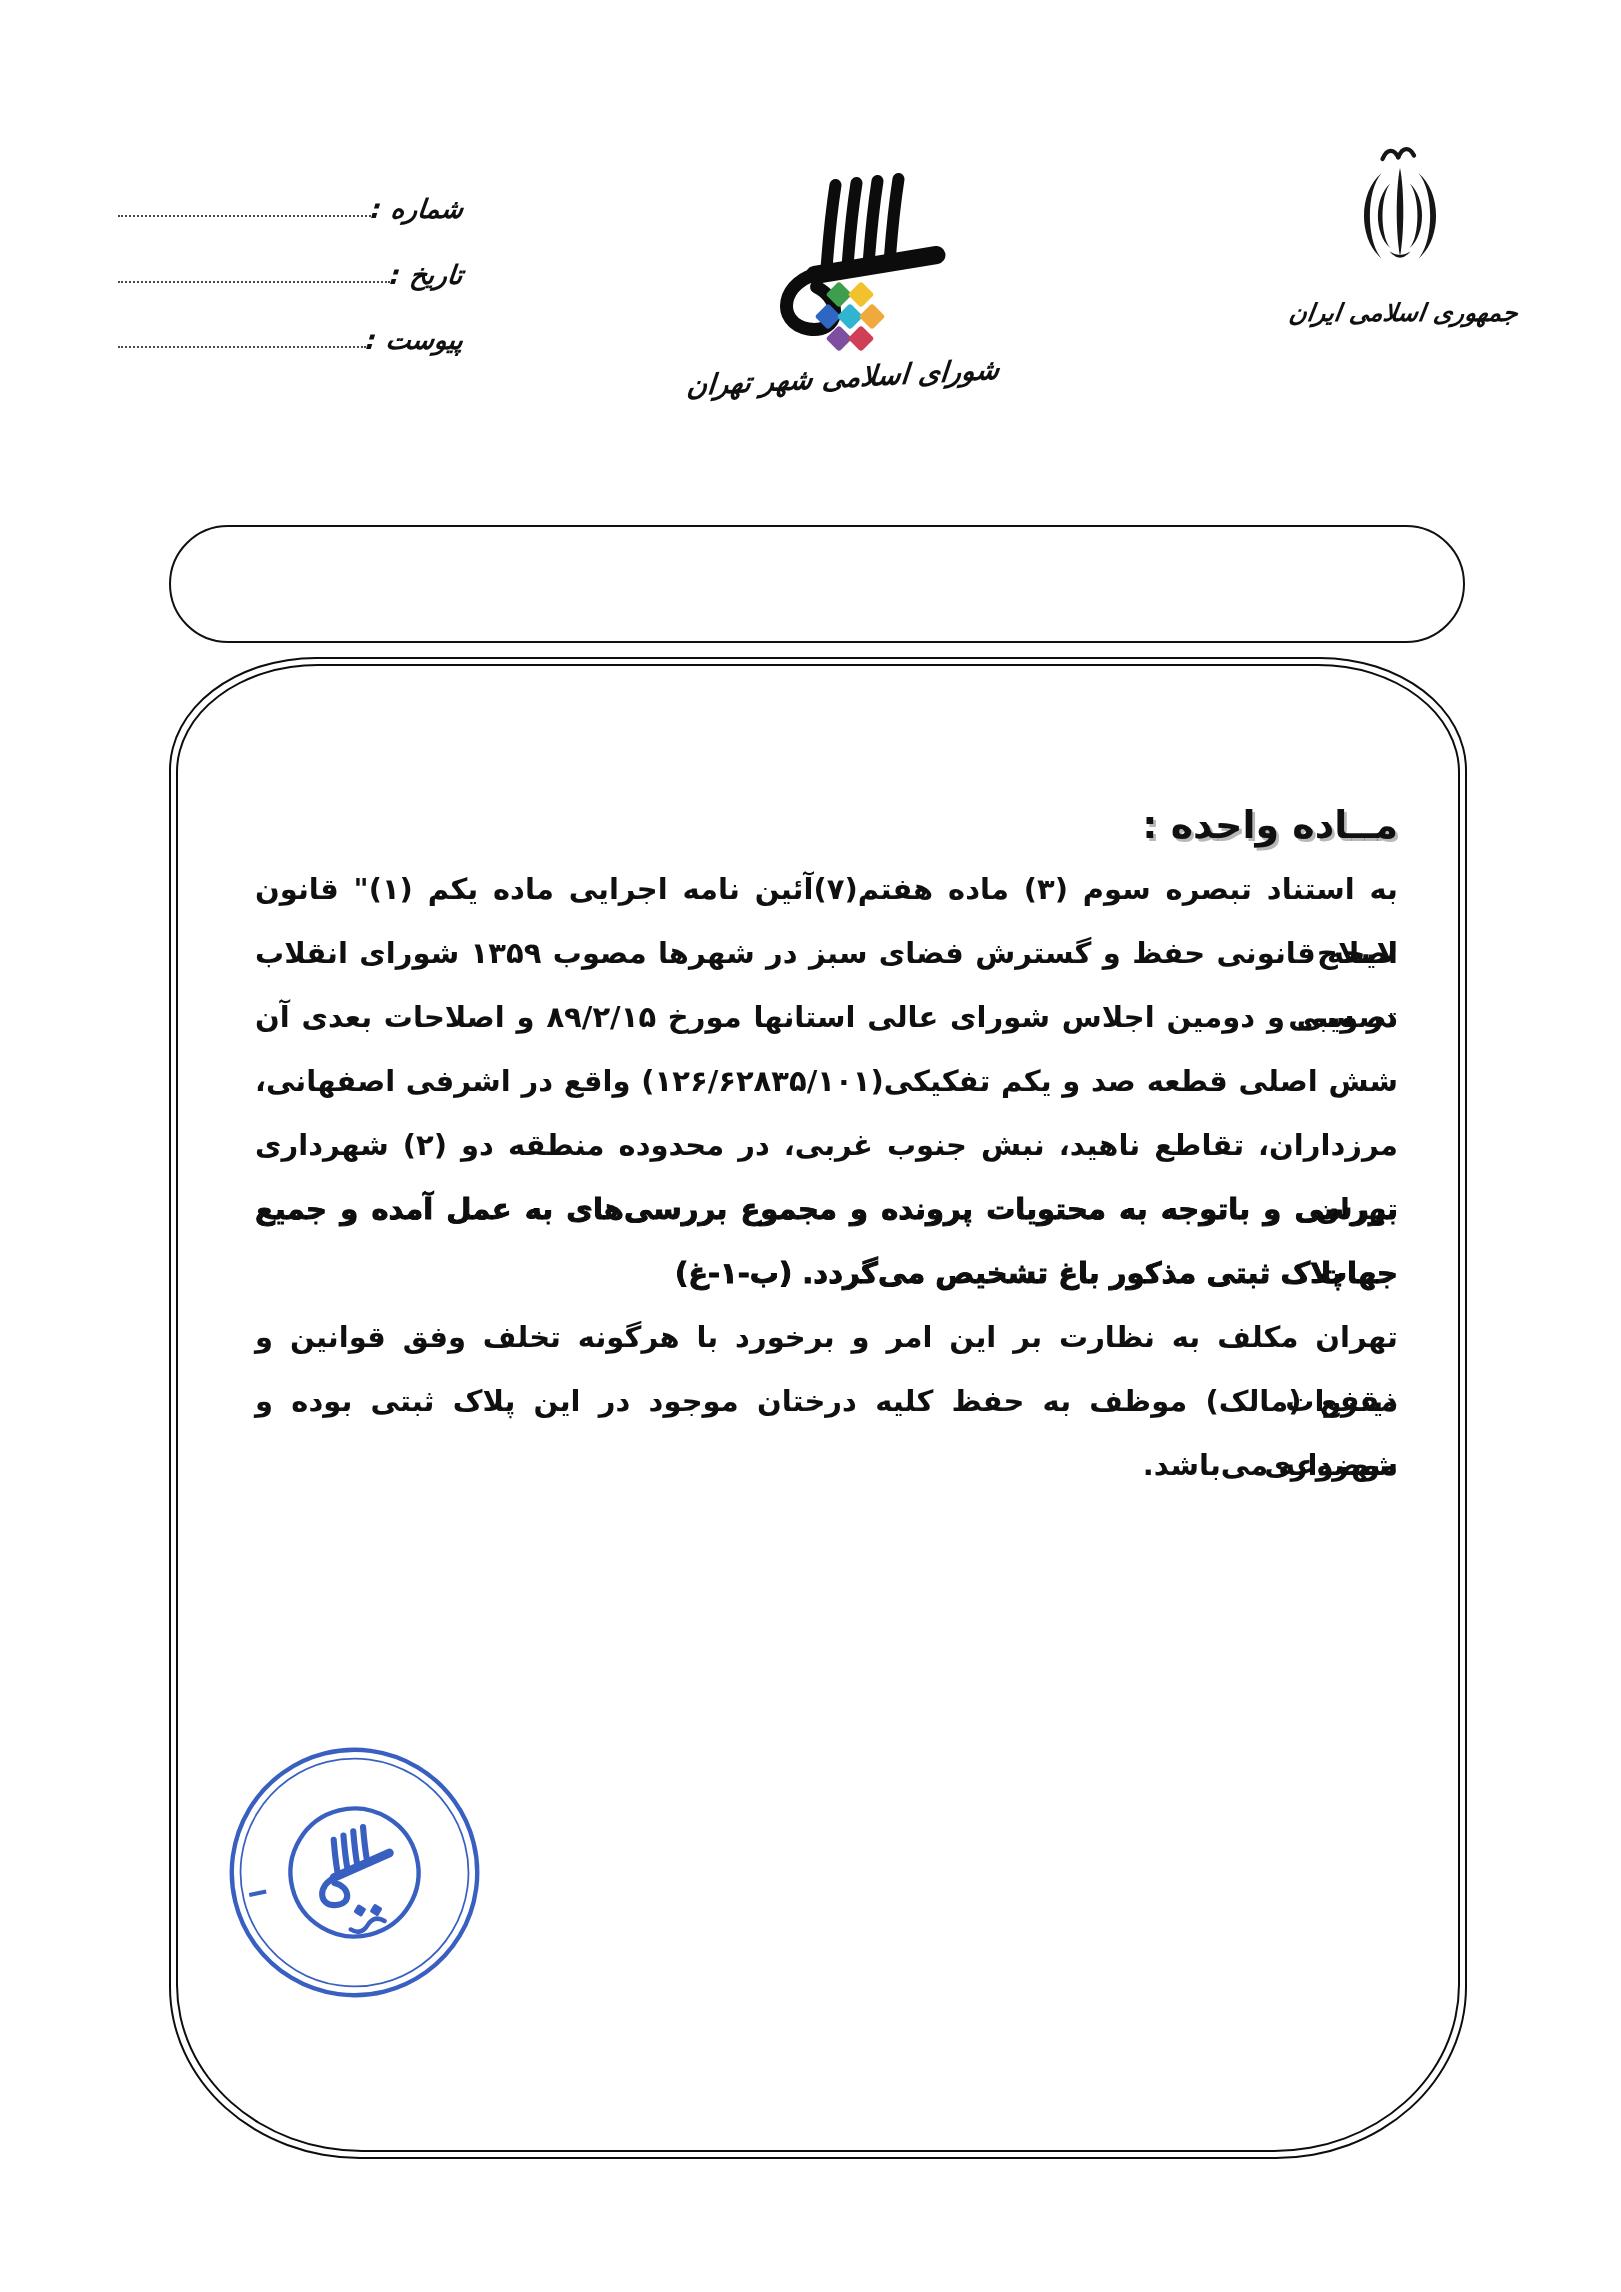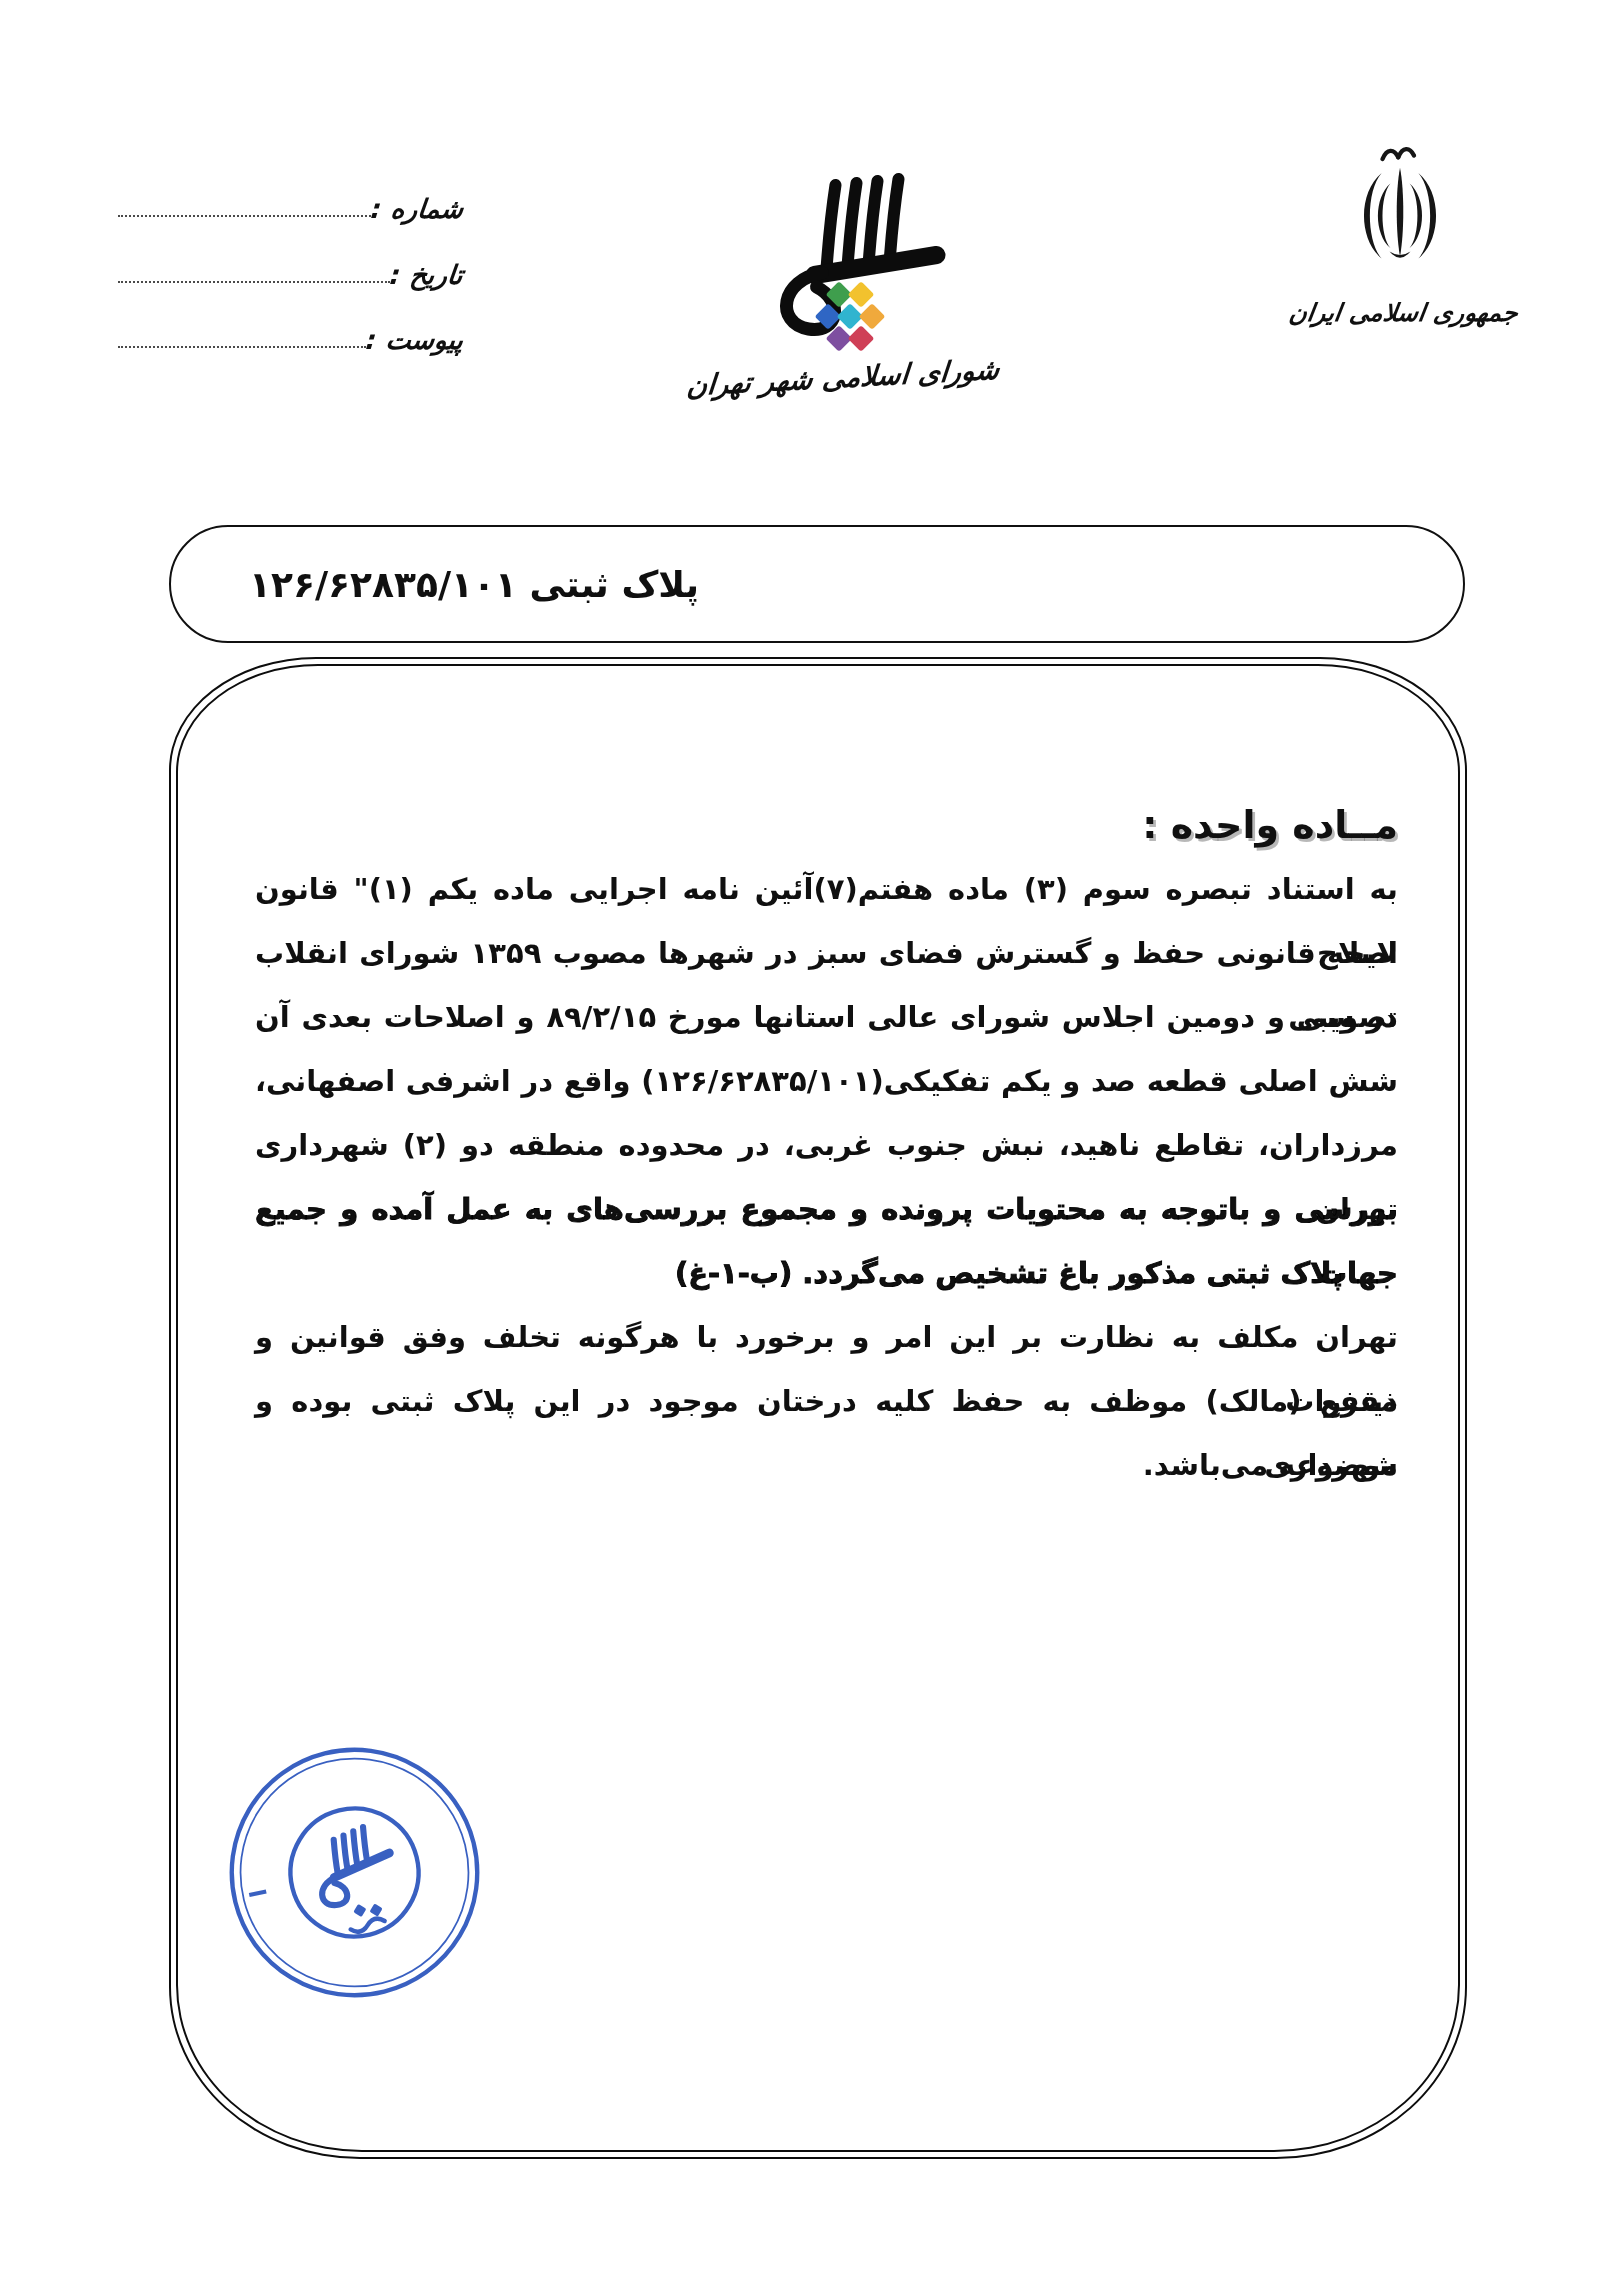--- a/index.html
+++ b/index.html
@@ -128,21 +128,20 @@
         <path d="M55,44 C36,60 36,102 55,118 C43,104 43,58 55,44 Z" stroke="none"></path>
         <path d="M45,32 C18,54 18,108 45,130 C27,110 27,52 45,32 Z" stroke="none"></path>
         <path d="M77,44 C96,60 96,102 77,118 C89,104 89,58 77,44 Z" stroke="none"></path>
         <path d="M87,32 C114,54 114,108 87,130 C105,110 105,52 87,32 Z" stroke="none"></path>
       </g>
     </svg>
     <div class="state-caption">جمهوری اسلامی ایران</div>
   </div>
 
   <div class="reference-bar">
-    <div class="ref-plate">پلاک ثبتی ۱۲۶/۶۲۸۳۵/۱۰۱</div>
   </div>
 
   <div class="frame-outer">
     <div class="frame-inner"></div>
   </div>
 
   <div class="doc-heading">مــاده واحده :</div>
 
   <div class="doc-text">
     <div class="line">به استناد تبصره سوم (۳) ماده هفتم(۷)آئین نامه اجرایی ماده یکم (۱)" قانون اصلاح</div>

